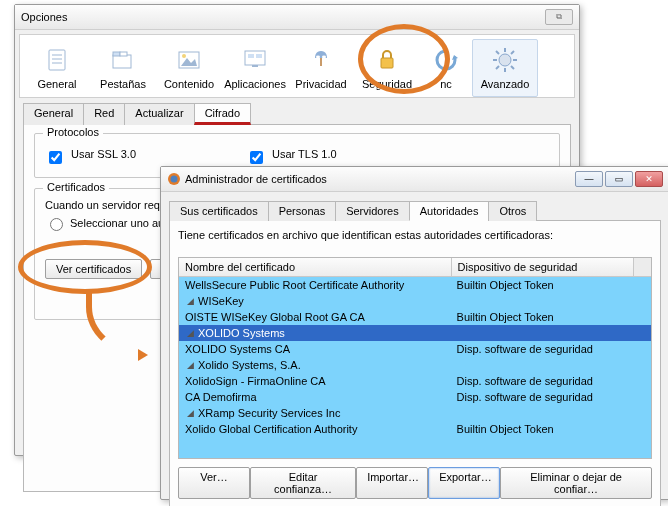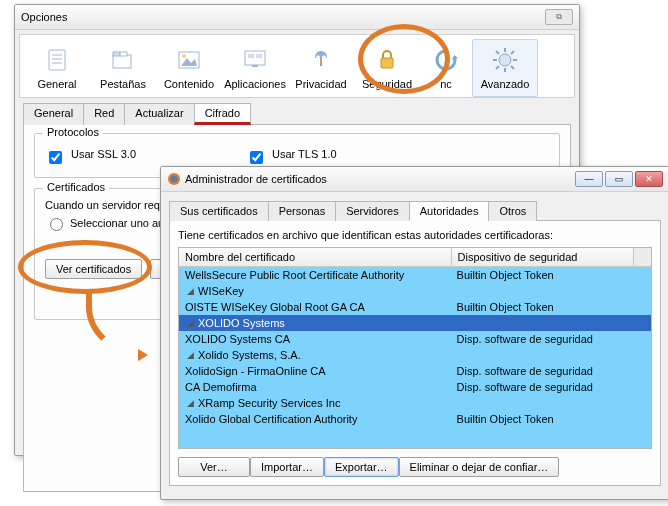--- a/index.html
+++ b/index.html
@@ -289,21 +289,21 @@
 
   <div class="cert-tabs">
     <div class="cert-tab">Sus certificados</div>
     <div class="cert-tab">Personas</div>
     <div class="cert-tab">Servidores</div>
     <div class="cert-tab active">Autoridades</div>
     <div class="cert-tab">Otros</div>
   </div>
 
   <div class="cert-panel">
-    <div style="margin-bottom:6px;">Tiene certificados en archivo que identifican estas autoridades certificadoras:</div>
+    <div style="margin-bottom:16px;">Tiene certificados en archivo que identifican estas autoridades certificadoras:</div>
 
     <div class="cert-table-wrap">
       <div class="cert-header">
         <div class="col1">Nombre del certificado</div>
         <div class="col2">Dispositivo de seguridad</div>
         <div class="scrollspace"></div>
       </div>
       <div class="cert-body sb" id="cert-rows">
           <div class="cert-row">
             <div class="c1 indent2">
@@ -367,19 +367,20 @@
             <div class="c1 indent2">
               <span>Xolido Global Certification Authority</span>
             </div>
             <div class="c2">Builtin Object Token</div>
           </div>
         </div>
     </div>
 
     <div class="cert-btn-row">
       <span class="btn">Ver…</span>
+      <span class="btn">Editar confianza…</span>
       <span class="btn">Importar…</span>
       <span class="btn primary">Exportar…</span>
       <span class="btn">Eliminar o dejar de confiar…</span>
     </div>
   </div>
 
 </div>
 
 </body></html>

